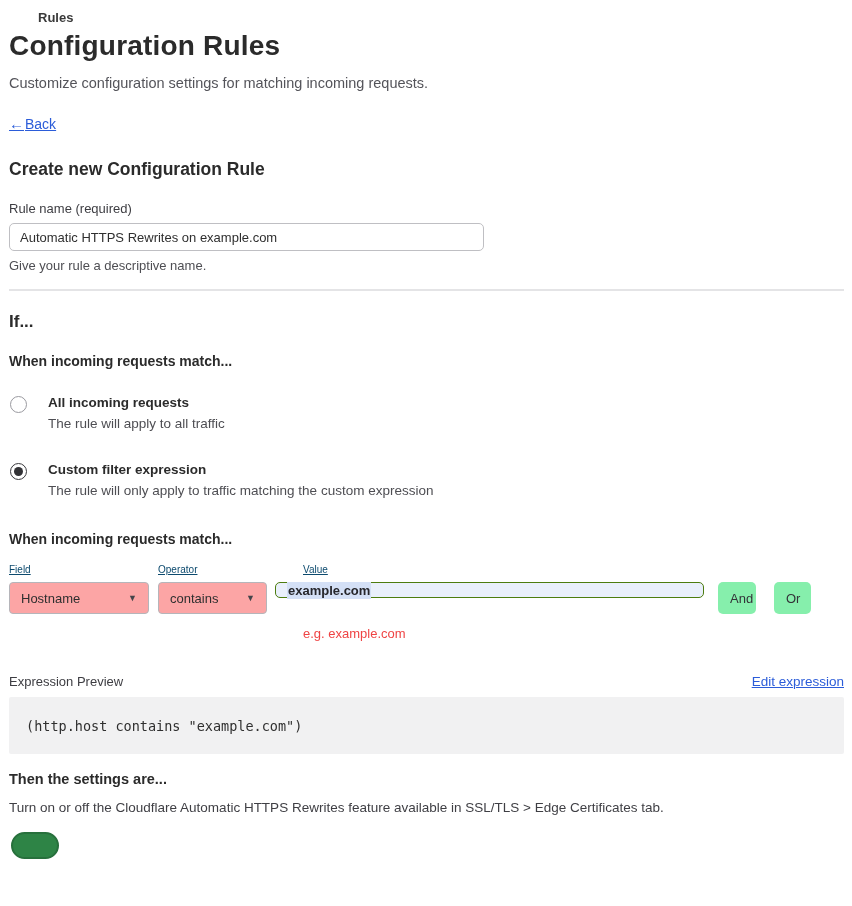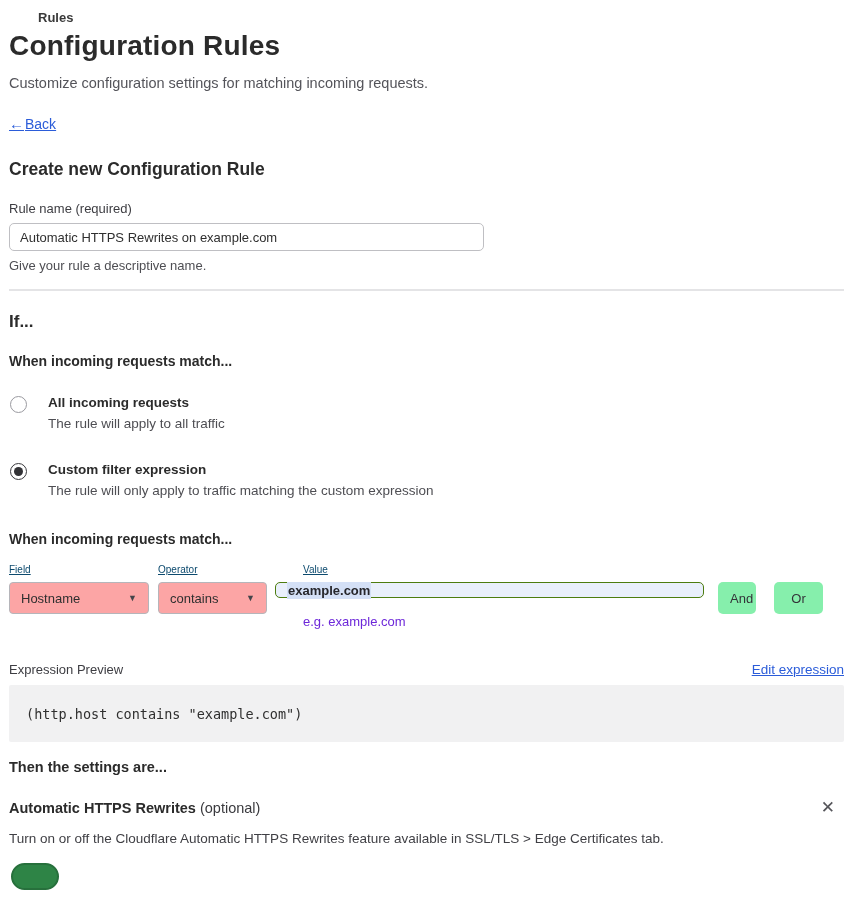--- a/index.html
+++ b/index.html
@@ -72,21 +72,21 @@
     background: #e9effb; border: 1px solid #4d7c0f; border-radius: 5px;
     display: flex; align-items: center; padding: 0 11px;
     font-size: 13px; color: #26262b;
   }
   .value-input .sel { background: #d4e0f6; padding: 1px 1px; font-weight: bold; }
   .conj-btn {
     height: 32px; background: #86efac; border: none; border-radius: 5px;
     font-family: "Liberation Sans", sans-serif;
     font-size: 13px; color: #333338; cursor: pointer; padding: 0 12px;
   }
-  .eg-text { font-size: 13px; color: #6d28d9; margin-top: 0; margin-left: 294px; }
+  .eg-text { font-size: 13px; color: #ef4444; margin-top: 12px; margin-left: 294px; }
 
   .preview-row { display: flex; justify-content: space-between; align-items: baseline; margin-top: 33px; width: 835px; }
   .preview-label { font-size: 13px; color: #3d3d42; }
   .edit-link { font-size: 13.5px; }
   .code-box {
     margin-top: 8px; width: 835px; height: 57px;
     background: #f1f1f2; border-radius: 2px;
     display: flex; align-items: center; padding: 0 17px;
   }
   .code-text { font-family: "DejaVu Sans Mono", monospace; font-size: 13.5px; color: #2f2f2f; }
@@ -170,42 +170,36 @@
       <span class="select-caret">▼</span>
     </div>
     <div class="select-box" style="width:109px; margin-right:8px;">
       <span>contains</span>
       <span class="select-caret">▼</span>
     </div>
     <div class="value-input">
       <span class="sel">example.com</span>
     </div>
     <button class="conj-btn" style="margin-left:14px; width:38px;">And</button>
-    <button class="conj-btn" style="margin-left:18px; width:49px;">Or</button>
+    <button class="conj-btn" style="margin-left:18px; width:37px;">Or</button>
   </div>
   <div class="eg-text">e.g. example.com</div>
 
   
   <div class="preview-row">
     <div class="preview-label">Expression Preview</div>
     <a class="link edit-link">Edit expression</a>
   </div>
   <div class="code-box">
     <span class="code-text">(http.host contains "example.com")</span>
   </div>
 
   
   <div class="then-heading">Then the settings are...</div>
 
-  <div class="setting-header">
-    <div class="setting-name-wrap">
-      <span class="setting-name">Automatic HTTPS Rewrites</span><span class="setting-optional"> (optional)</span>
-    </div>
-    <span class="close-x">✕</span>
-  </div>
   <div class="setting-desc">Turn on or off the Cloudflare Automatic HTTPS Rewrites feature available in SSL/TLS &gt; Edge Certificates tab.</div>
 
   <div class="toggle">
     
     
   </div>
 
 </div>
 
 </body></html>

